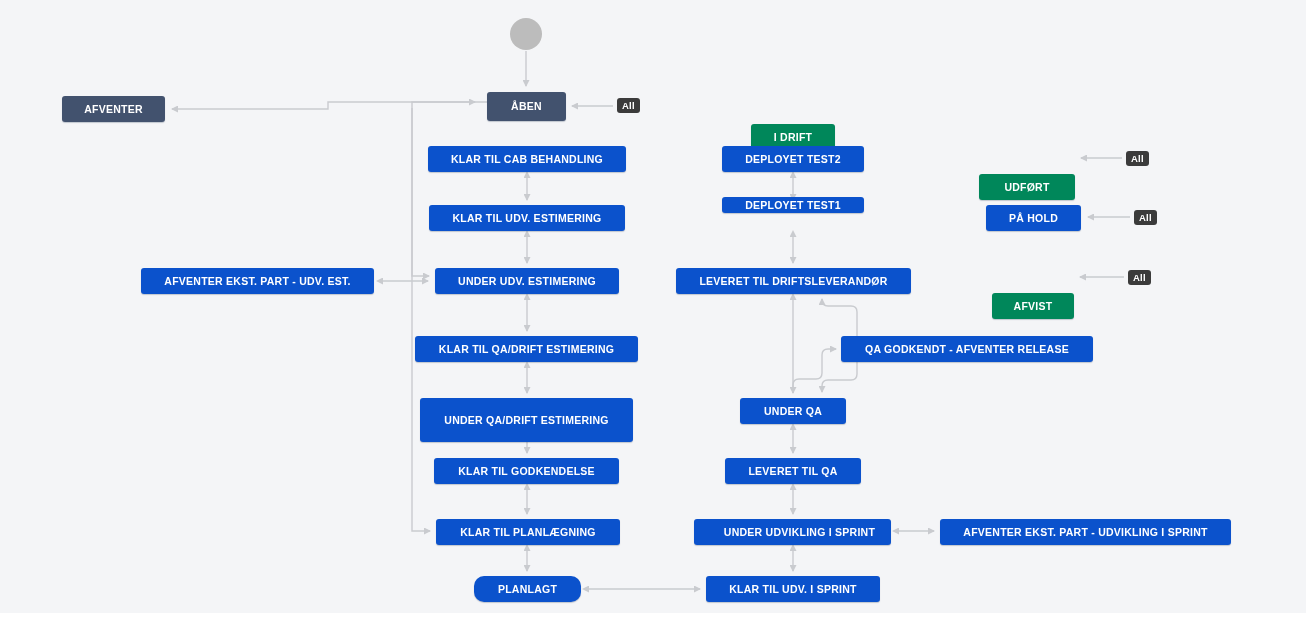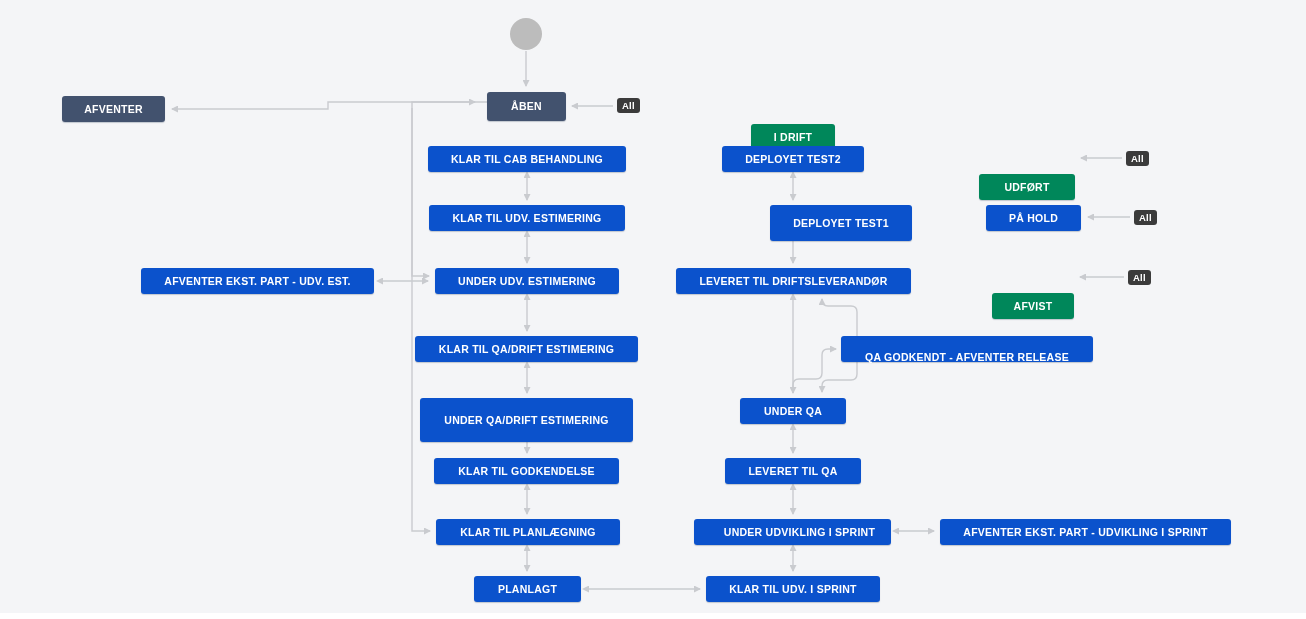--- a/index.html
+++ b/index.html
@@ -159,36 +159,36 @@
       </div>
       <div class="node blue" style="left: 420px; top: 398px; width: 213px; height: 44px;">
         <span>UNDER QA/DRIFT ESTIMERING</span>
       </div>
       <div class="node blue" style="left: 434px; top: 458px; width: 185px; height: 26px;">
         <span>KLAR TIL GODKENDELSE</span>
       </div>
       <div class="node blue" style="left: 436px; top: 519px; width: 184px; height: 26px;">
         <span>KLAR TIL PLANLÆGNING</span>
       </div>
-      <div class="node blue" style="left: 474px; top: 576px; width: 107px; height: 26px;">
+      <div class="node blue" style="left: 474px; top: 576px; width: 107px; height: 26px; border-radius: 10px;">
         <span>PLANLAGT</span>
       </div>
       <div class="node green" style="left: 751px; top: 96px; width: 84px; height: 26px;">
         <span>I DRIFT</span>
       </div>
       <div class="node blue" style="left: 722px; top: 146px; width: 142px; height: 26px;">
         <span>DEPLOYET TEST2</span>
       </div>
-      <div class="node blue" style="left: 722px; top: 205px; width: 142px; height: 36px; margin-left: 48px;">
+      <div class="node blue" style="left: 722px; top: 197px; width: 142px; height: 16px;">
         <span>DEPLOYET TEST1</span>
       </div>
       <div class="node blue" style="left: 676px; top: 268px; width: 235px; height: 26px;">
         <span>LEVERET TIL DRIFTSLEVERANDØR</span>
       </div>
-      <div class="node blue" style="left: 841px; top: 336px; width: 252px; height: 26px; align-items: flex-end;">
+      <div class="node blue" style="left: 841px; top: 336px; width: 252px; height: 26px;">
         <span>QA GODKENDT - AFVENTER RELEASE</span>
       </div>
       <div class="node blue" style="left: 740px; top: 398px; width: 106px; height: 26px;">
         <span>UNDER QA</span>
       </div>
       <div class="node blue" style="left: 725px; top: 458px; width: 136px; height: 26px;">
         <span>LEVERET TIL QA</span>
       </div>
       <div class="node blue" style="left: 694px; top: 519px; width: 197px; height: 26px; padding-left: 24px;">
         <span>UNDER UDVIKLING I SPRINT</span>

